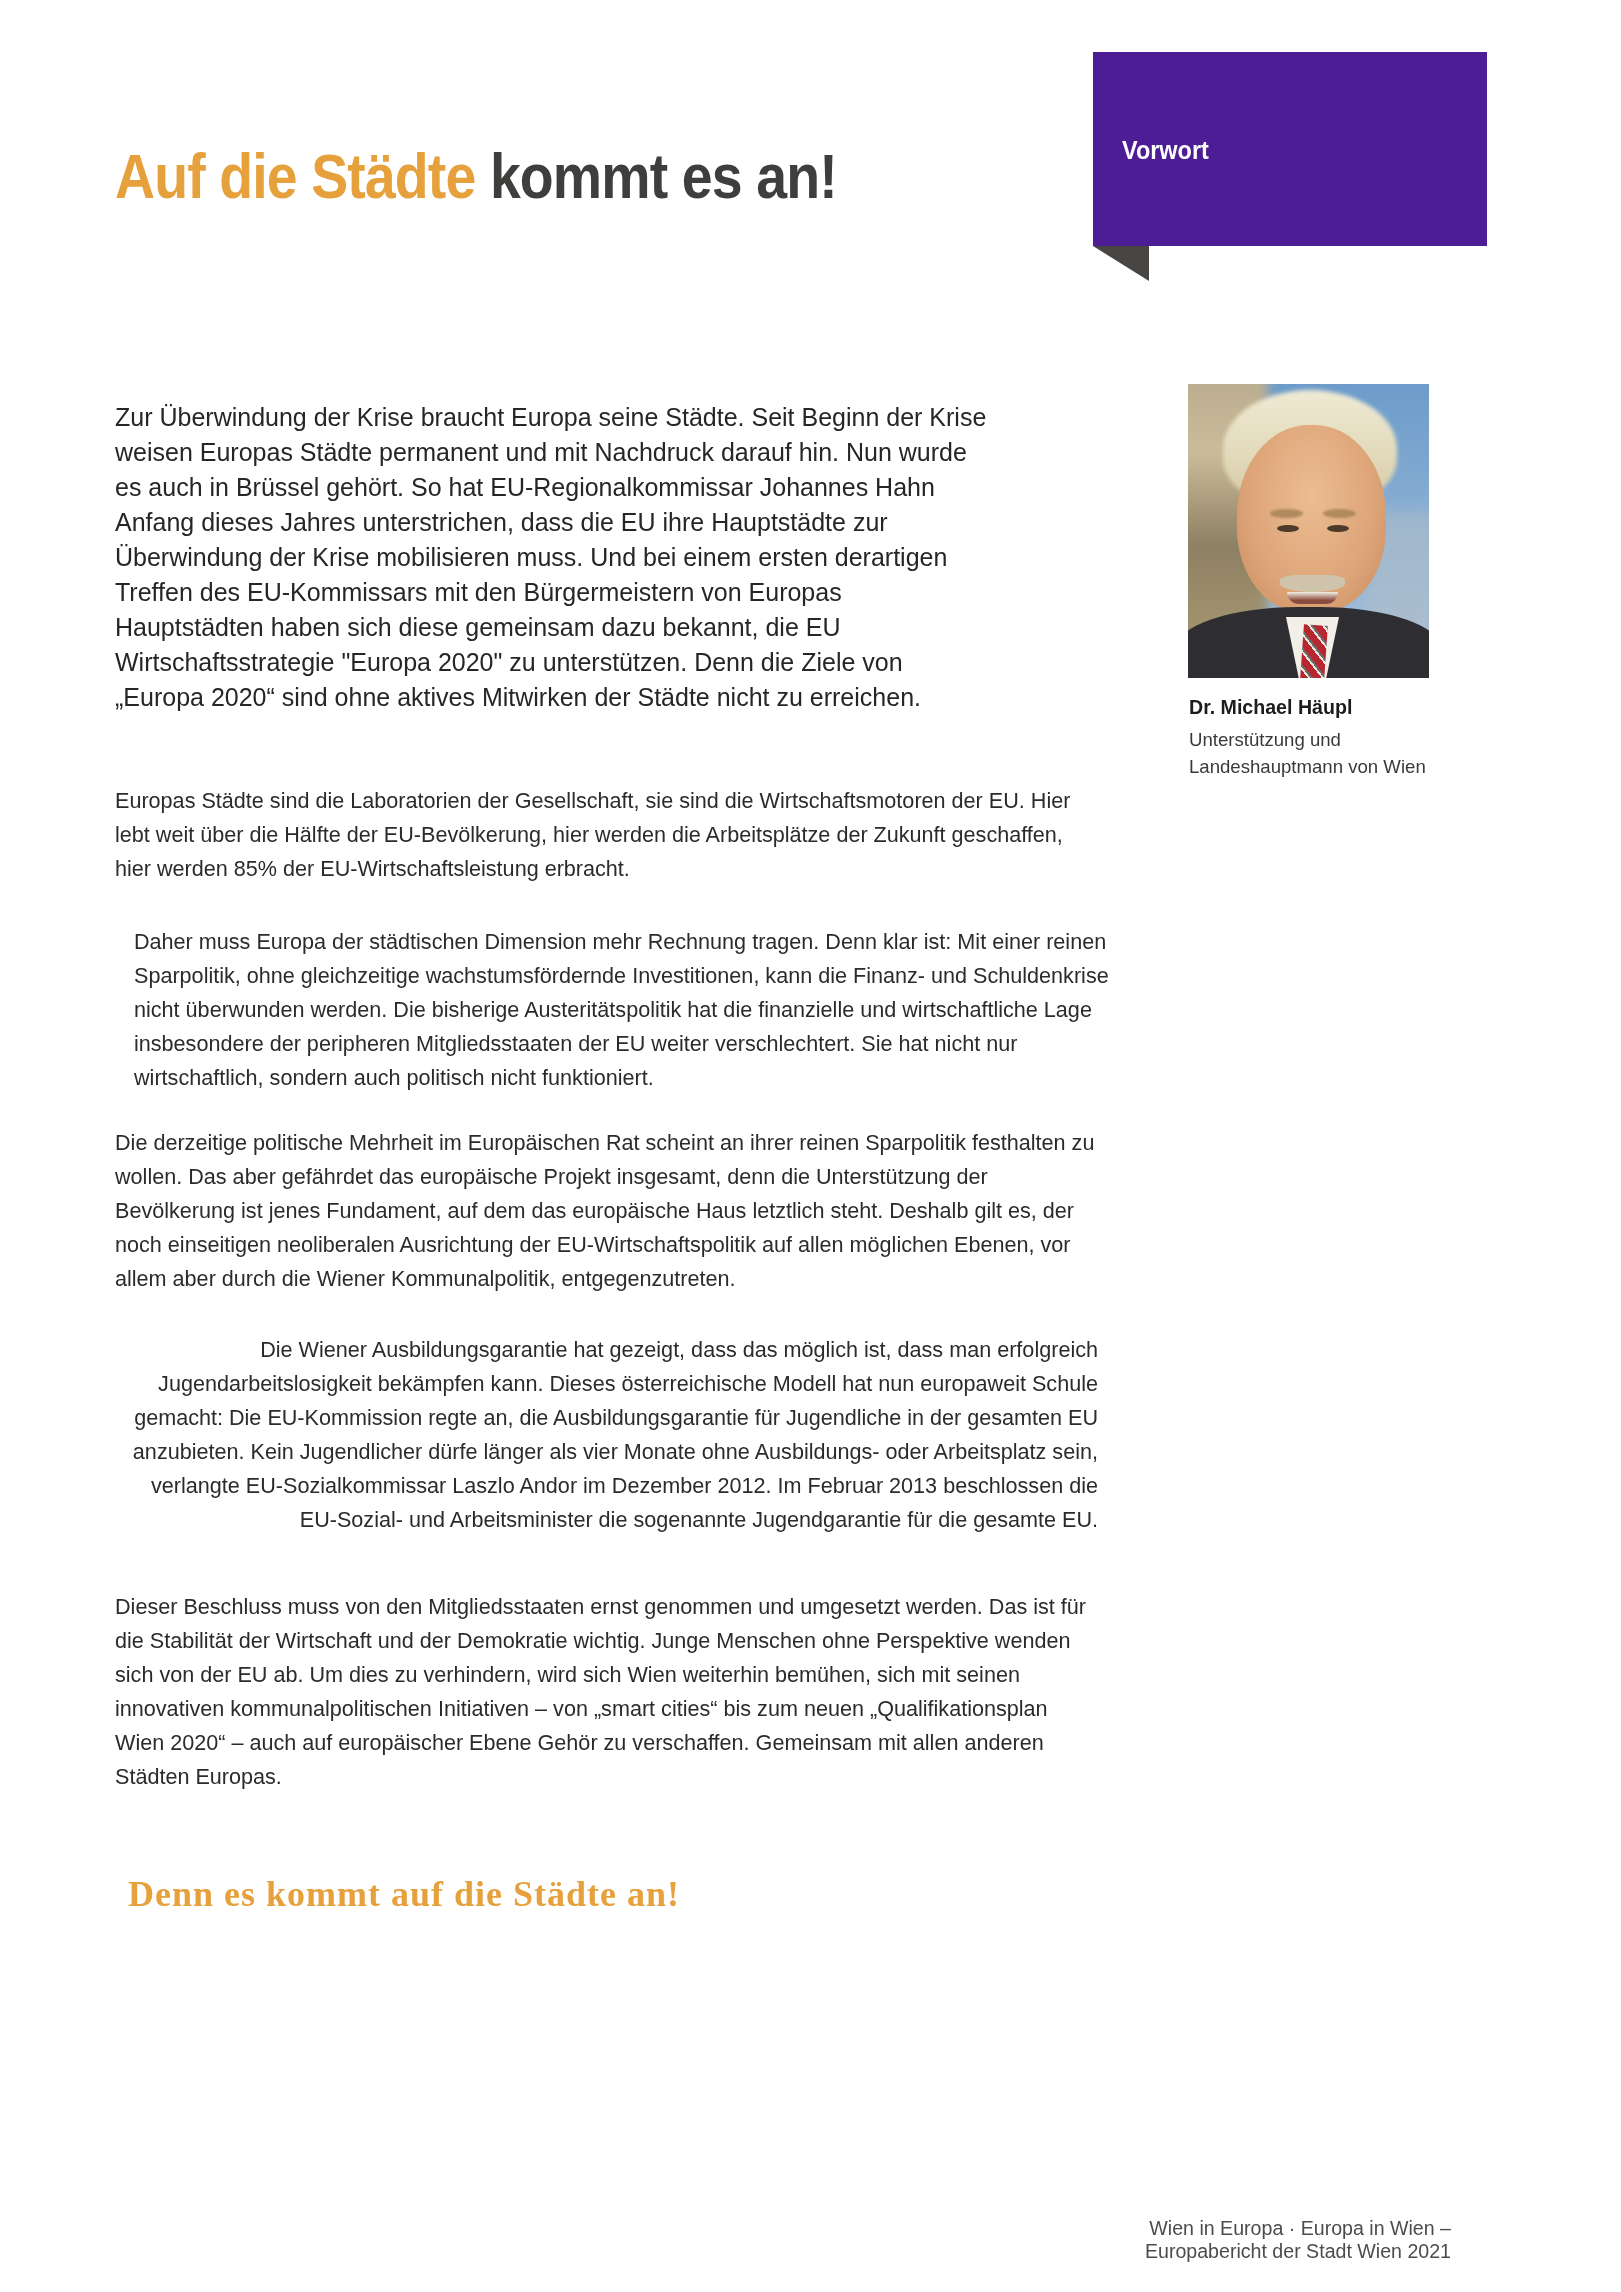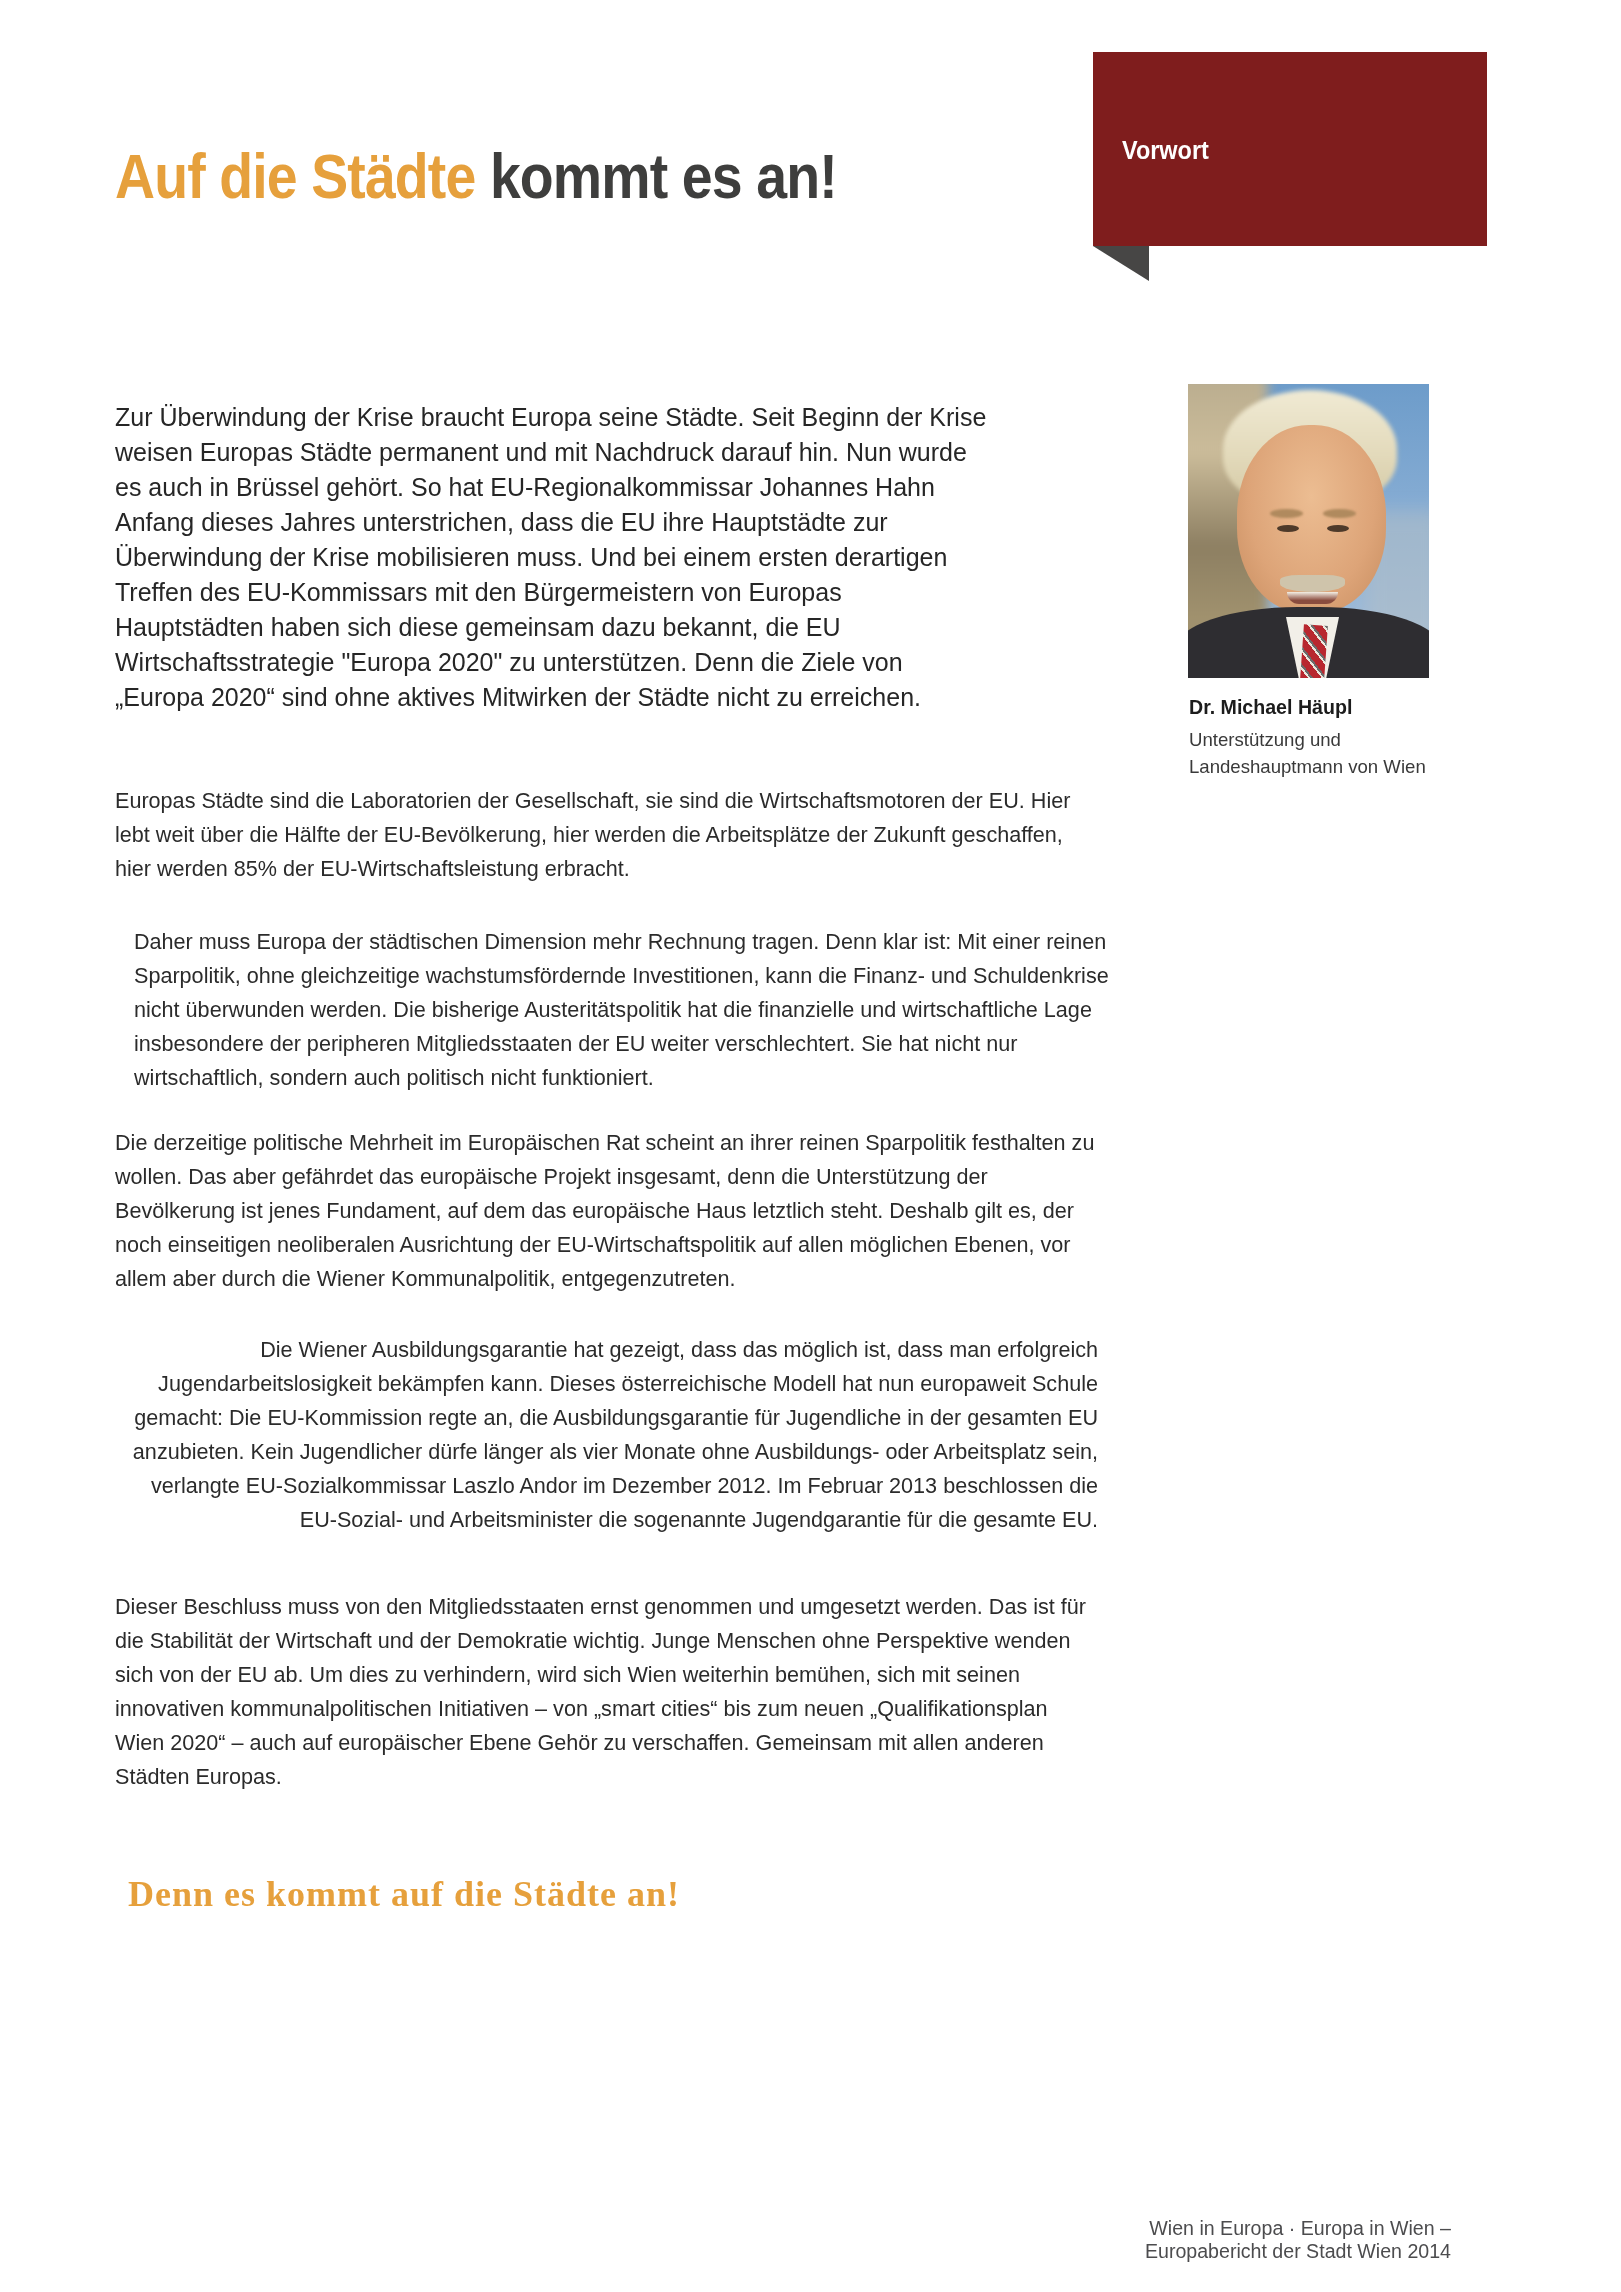--- a/index.html
+++ b/index.html
@@ -26,21 +26,21 @@
   }
   .title .hl{color:#E6A03C;}
   .title .rest{color:#3E3E3D;}
   
   .tab{
     position:absolute;
     left:1093px;
     top:52px;
     width:528px;
     height:194px;
-    background:#7f1d1d;
+    background:#4c1d95;
   }
   .tab-label{
     position:absolute;
     left:29px;
     top:84px;
     color:#ffffff;
     font-weight:bold;
     font-size:25.5px;
     letter-spacing:0px;
     transform:scaleX(0.92);
@@ -206,17 +206,17 @@
     <div class="ph-shirt"></div>
     <div class="ph-tie"></div>
   </div>
 
   <div class="caption cap-name">Dr. Michael Häupl</div>
   <div class="caption cap-role">
     <div>Unterstützung und</div>
     <div>Landeshauptmann von Wien</div>
   </div>
 
-  <div class="footer-text">Wien in Europa · Europa in Wien – Europabericht der Stadt Wien 2014</div>
+  <div class="footer-text">Wien in Europa · Europa in Wien – Europabericht der Stadt Wien 2021</div>
   <div class="page-number">5</div>
 
 </div>
 
 
 </body></html>

